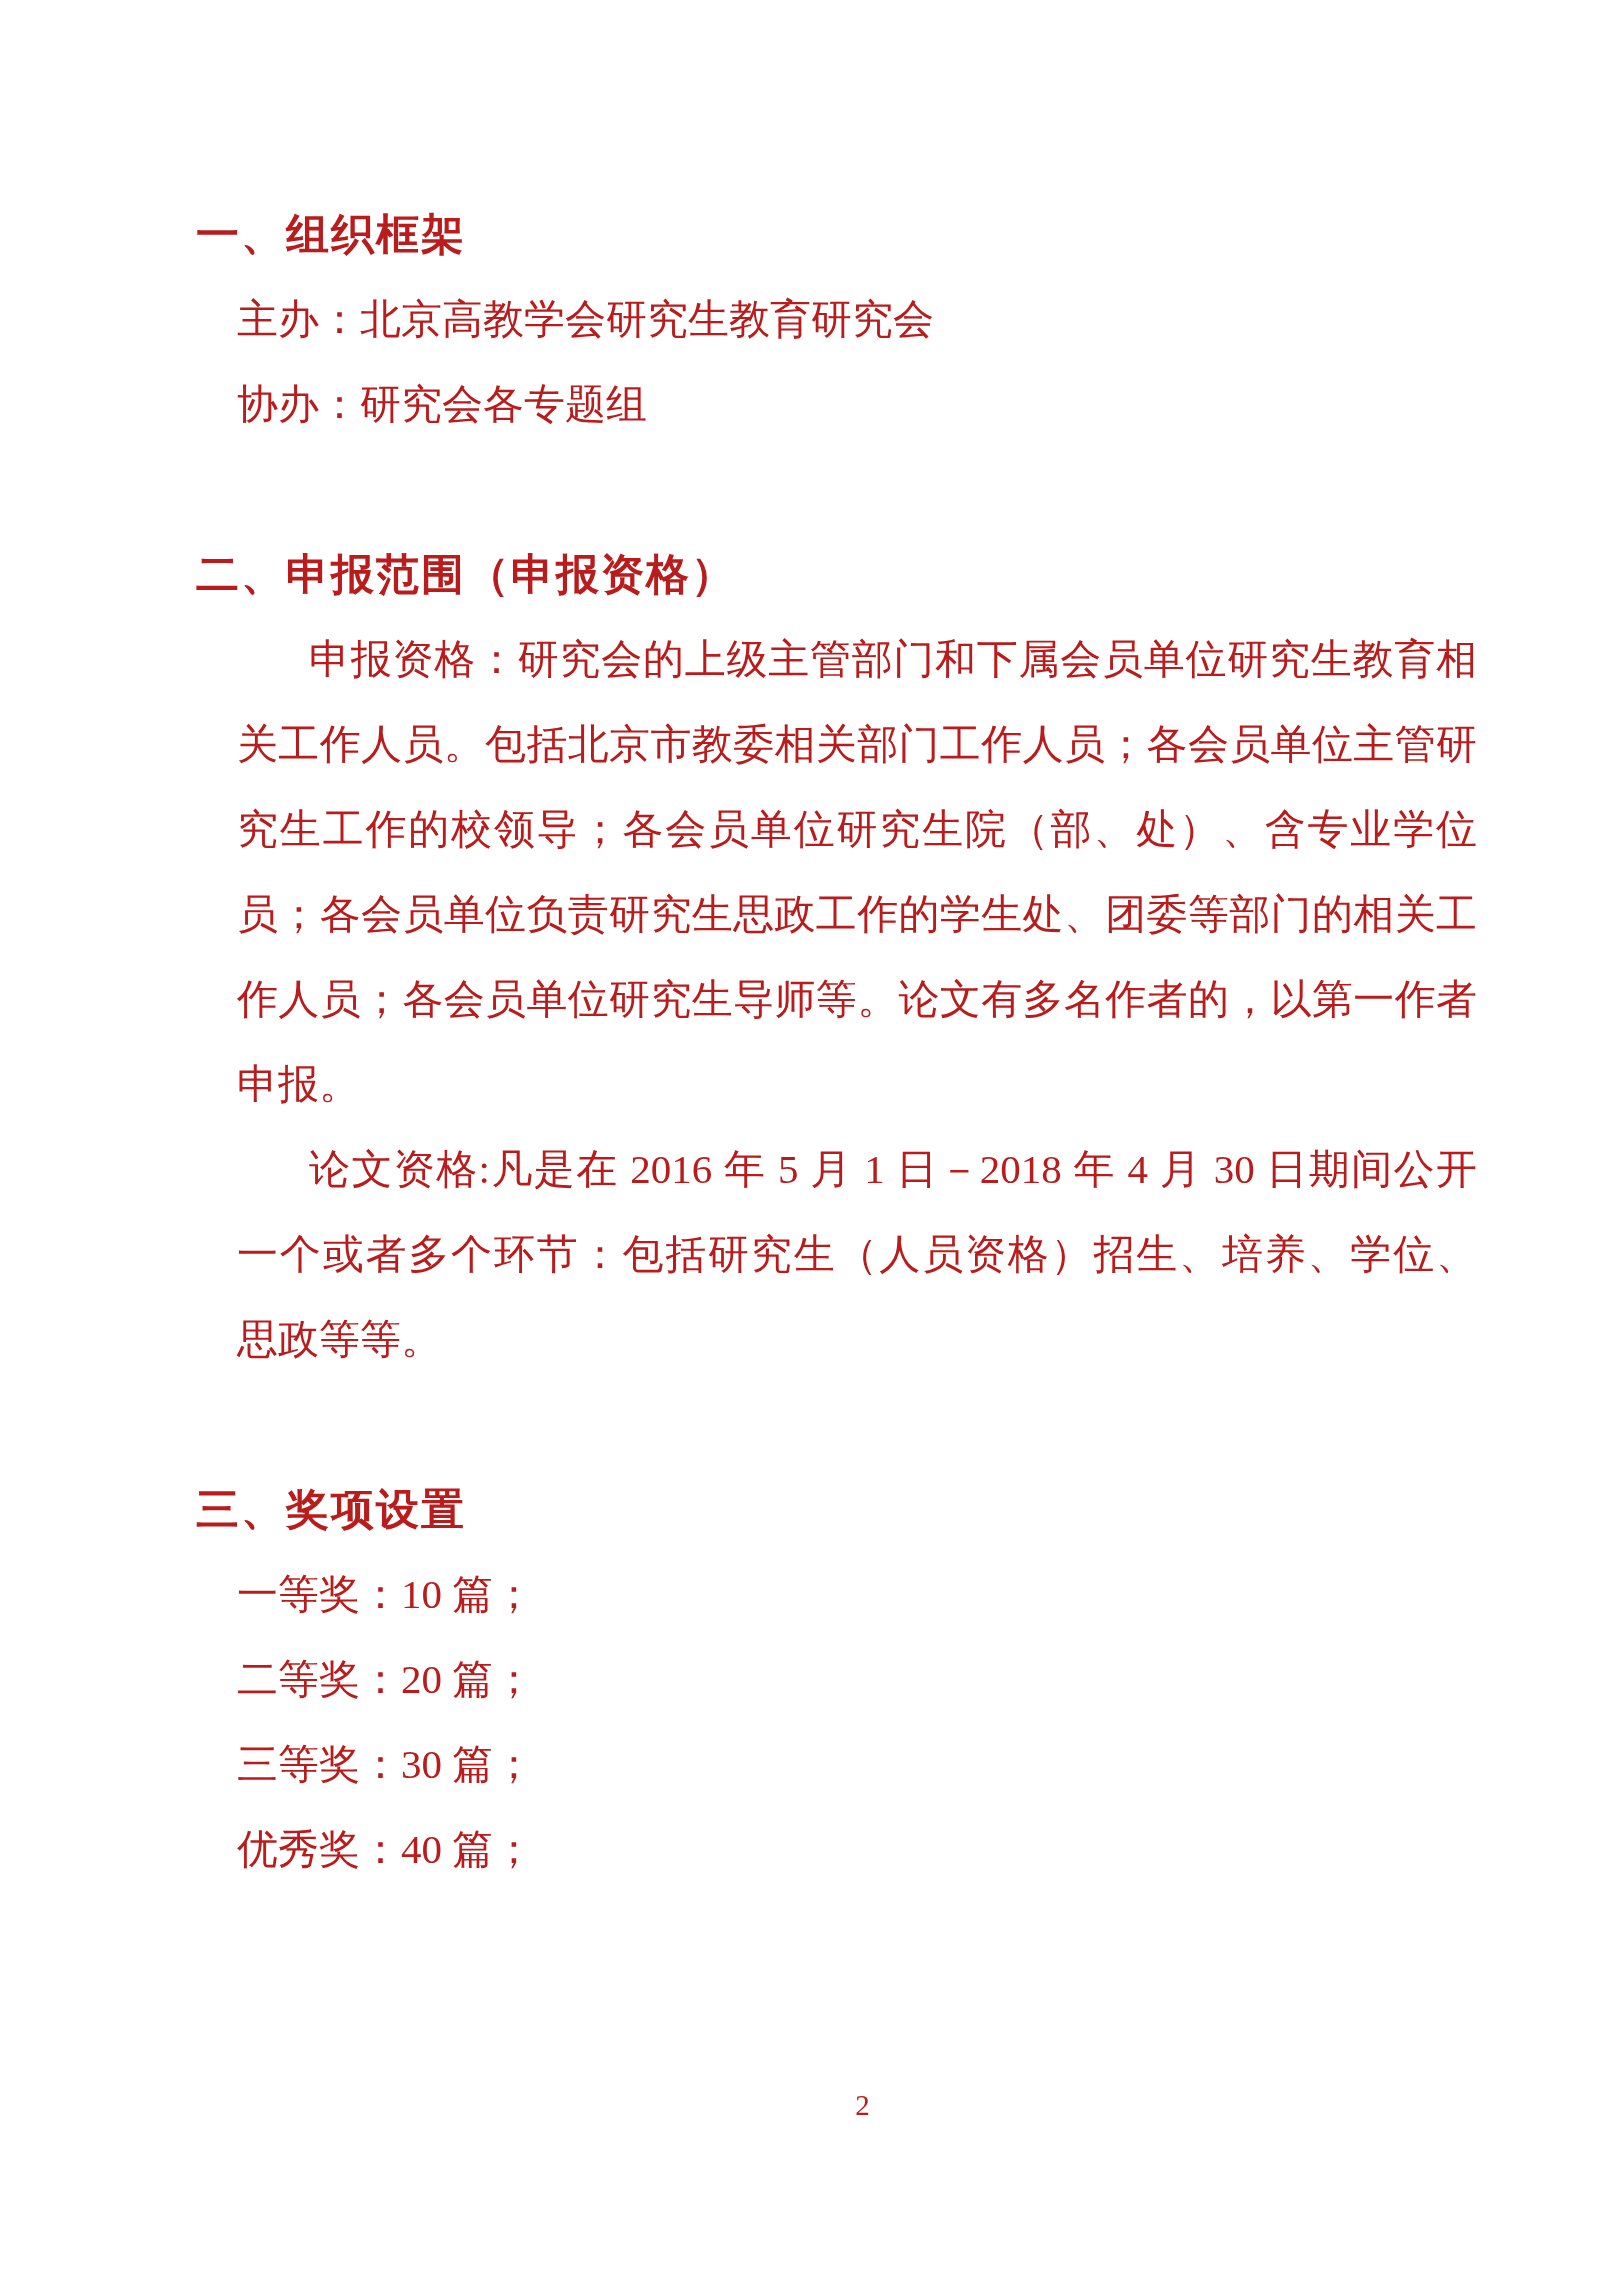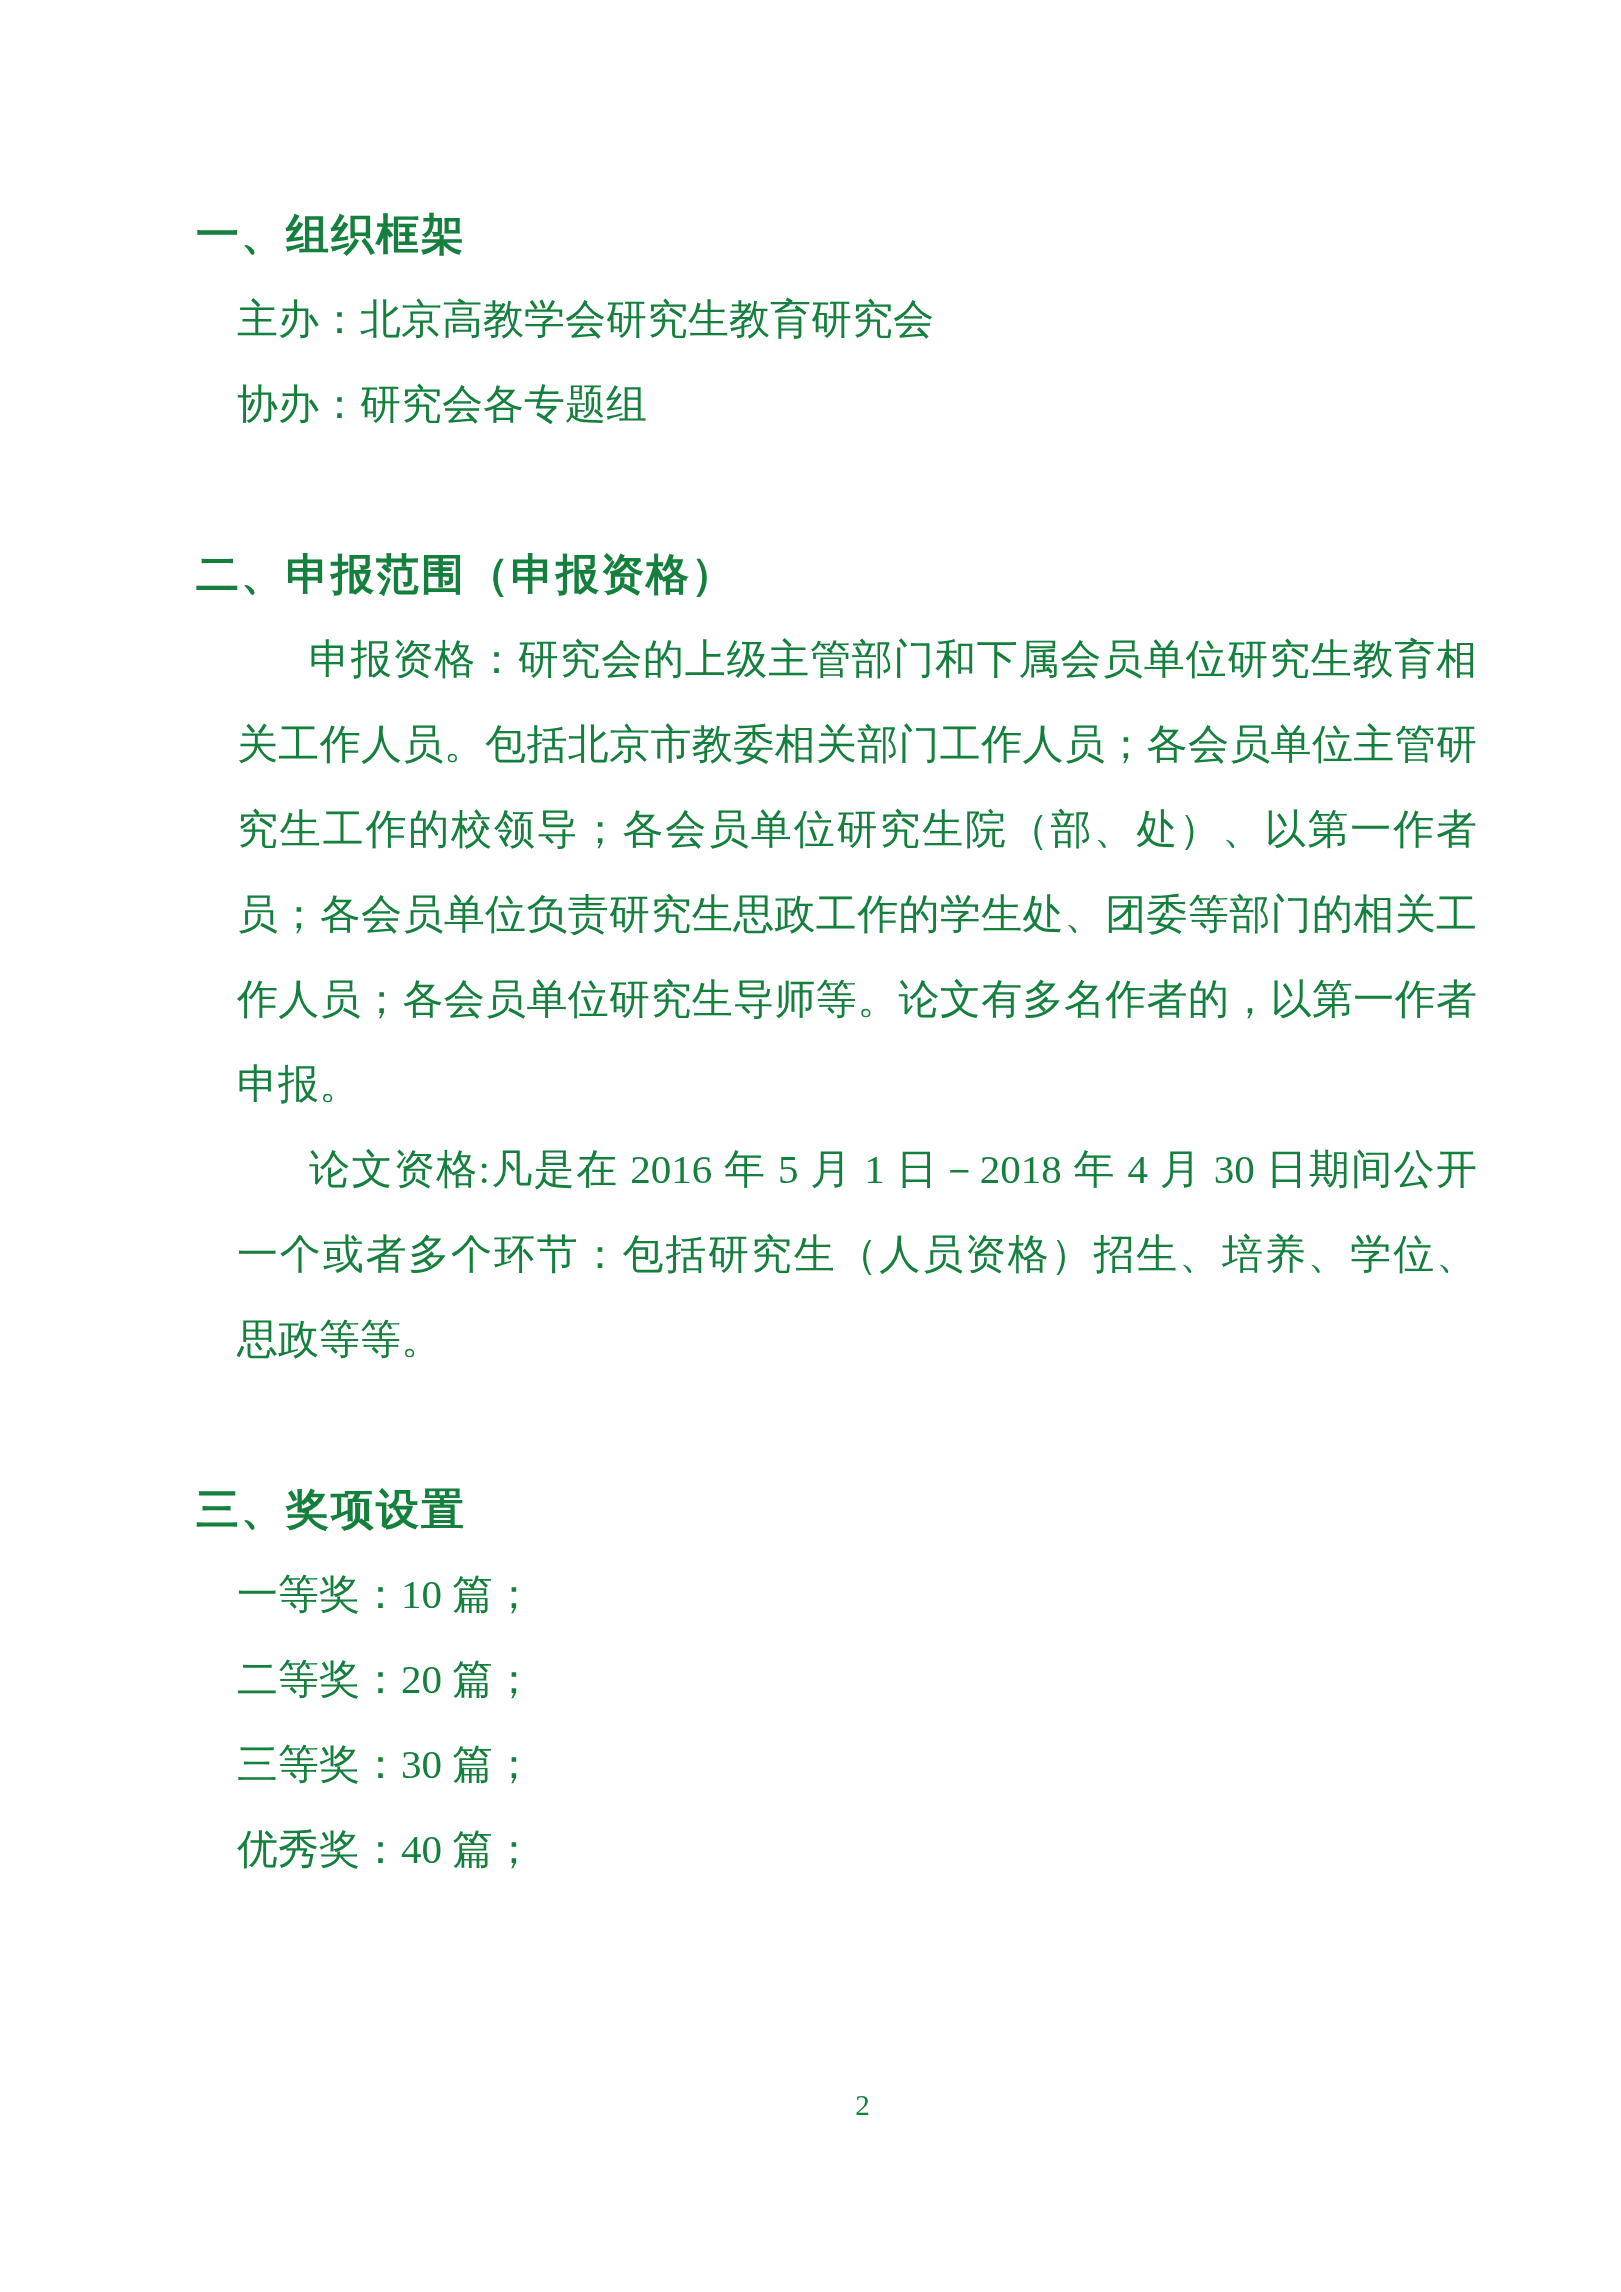--- a/index.html
+++ b/index.html
@@ -5,21 +5,21 @@
   html, body {
     margin: 0;
     padding: 0;
     background: #888;
   }
   .page {
     position: relative;
     width: 1621px;
     height: 2293px;
     background: #ffffff;
-    color: #15803d;
+    color: #b91c1c;
     font-family: "Liberation Serif", "DejaVu Serif", serif;
     overflow: hidden;
   }
   .content {
     position: absolute;
     left: 196px;
     top: 192px;
     width: 1281px;
     font-size: 41px;
   }
@@ -68,21 +68,21 @@
 <div class="page">
   <div class="content">
 
     <div class="heading">一、组织框架</div>
     <div class="line">主办：北京高教学会研究生教育研究会</div>
     <div class="line">协办：研究会各专题组</div>
 
     <div class="heading gap">二、申报范围（申报资格）</div>
     <div class="line jf ind">申报资格：研究会的上级主管部门和下属会员单位研究生教育相</div>
     <div class="line jf">关工作人员。包括北京市教委相关部门工作人员；各会员单位主管研</div>
-    <div class="line jf">究生工作的校领导；各会员单位研究生院（部、处）、以第一作者</div>
+    <div class="line jf">究生工作的校领导；各会员单位研究生院（部、处）、含专业学位</div>
     <div class="line jf">员；各会员单位负责研究生思政工作的学生处、团委等部门的相关工</div>
     <div class="line jf">作人员；各会员单位研究生导师等。论文有多名作者的，以第一作者</div>
     <div class="line">申报。</div>
     <div class="line jf ind">论文资格:凡是在 2016 年 5 月 1 日－2018 年 4 月 30 日期间公开</div>
     <div class="line jf">一个或者多个环节：包括研究生（人员资格）招生、培养、学位、</div>
     <div class="line">思政等等。</div>
 
     <div class="heading gap">三、奖项设置</div>
     <div class="line">一等奖：10 篇；</div>
     <div class="line">二等奖：20 篇；</div>

